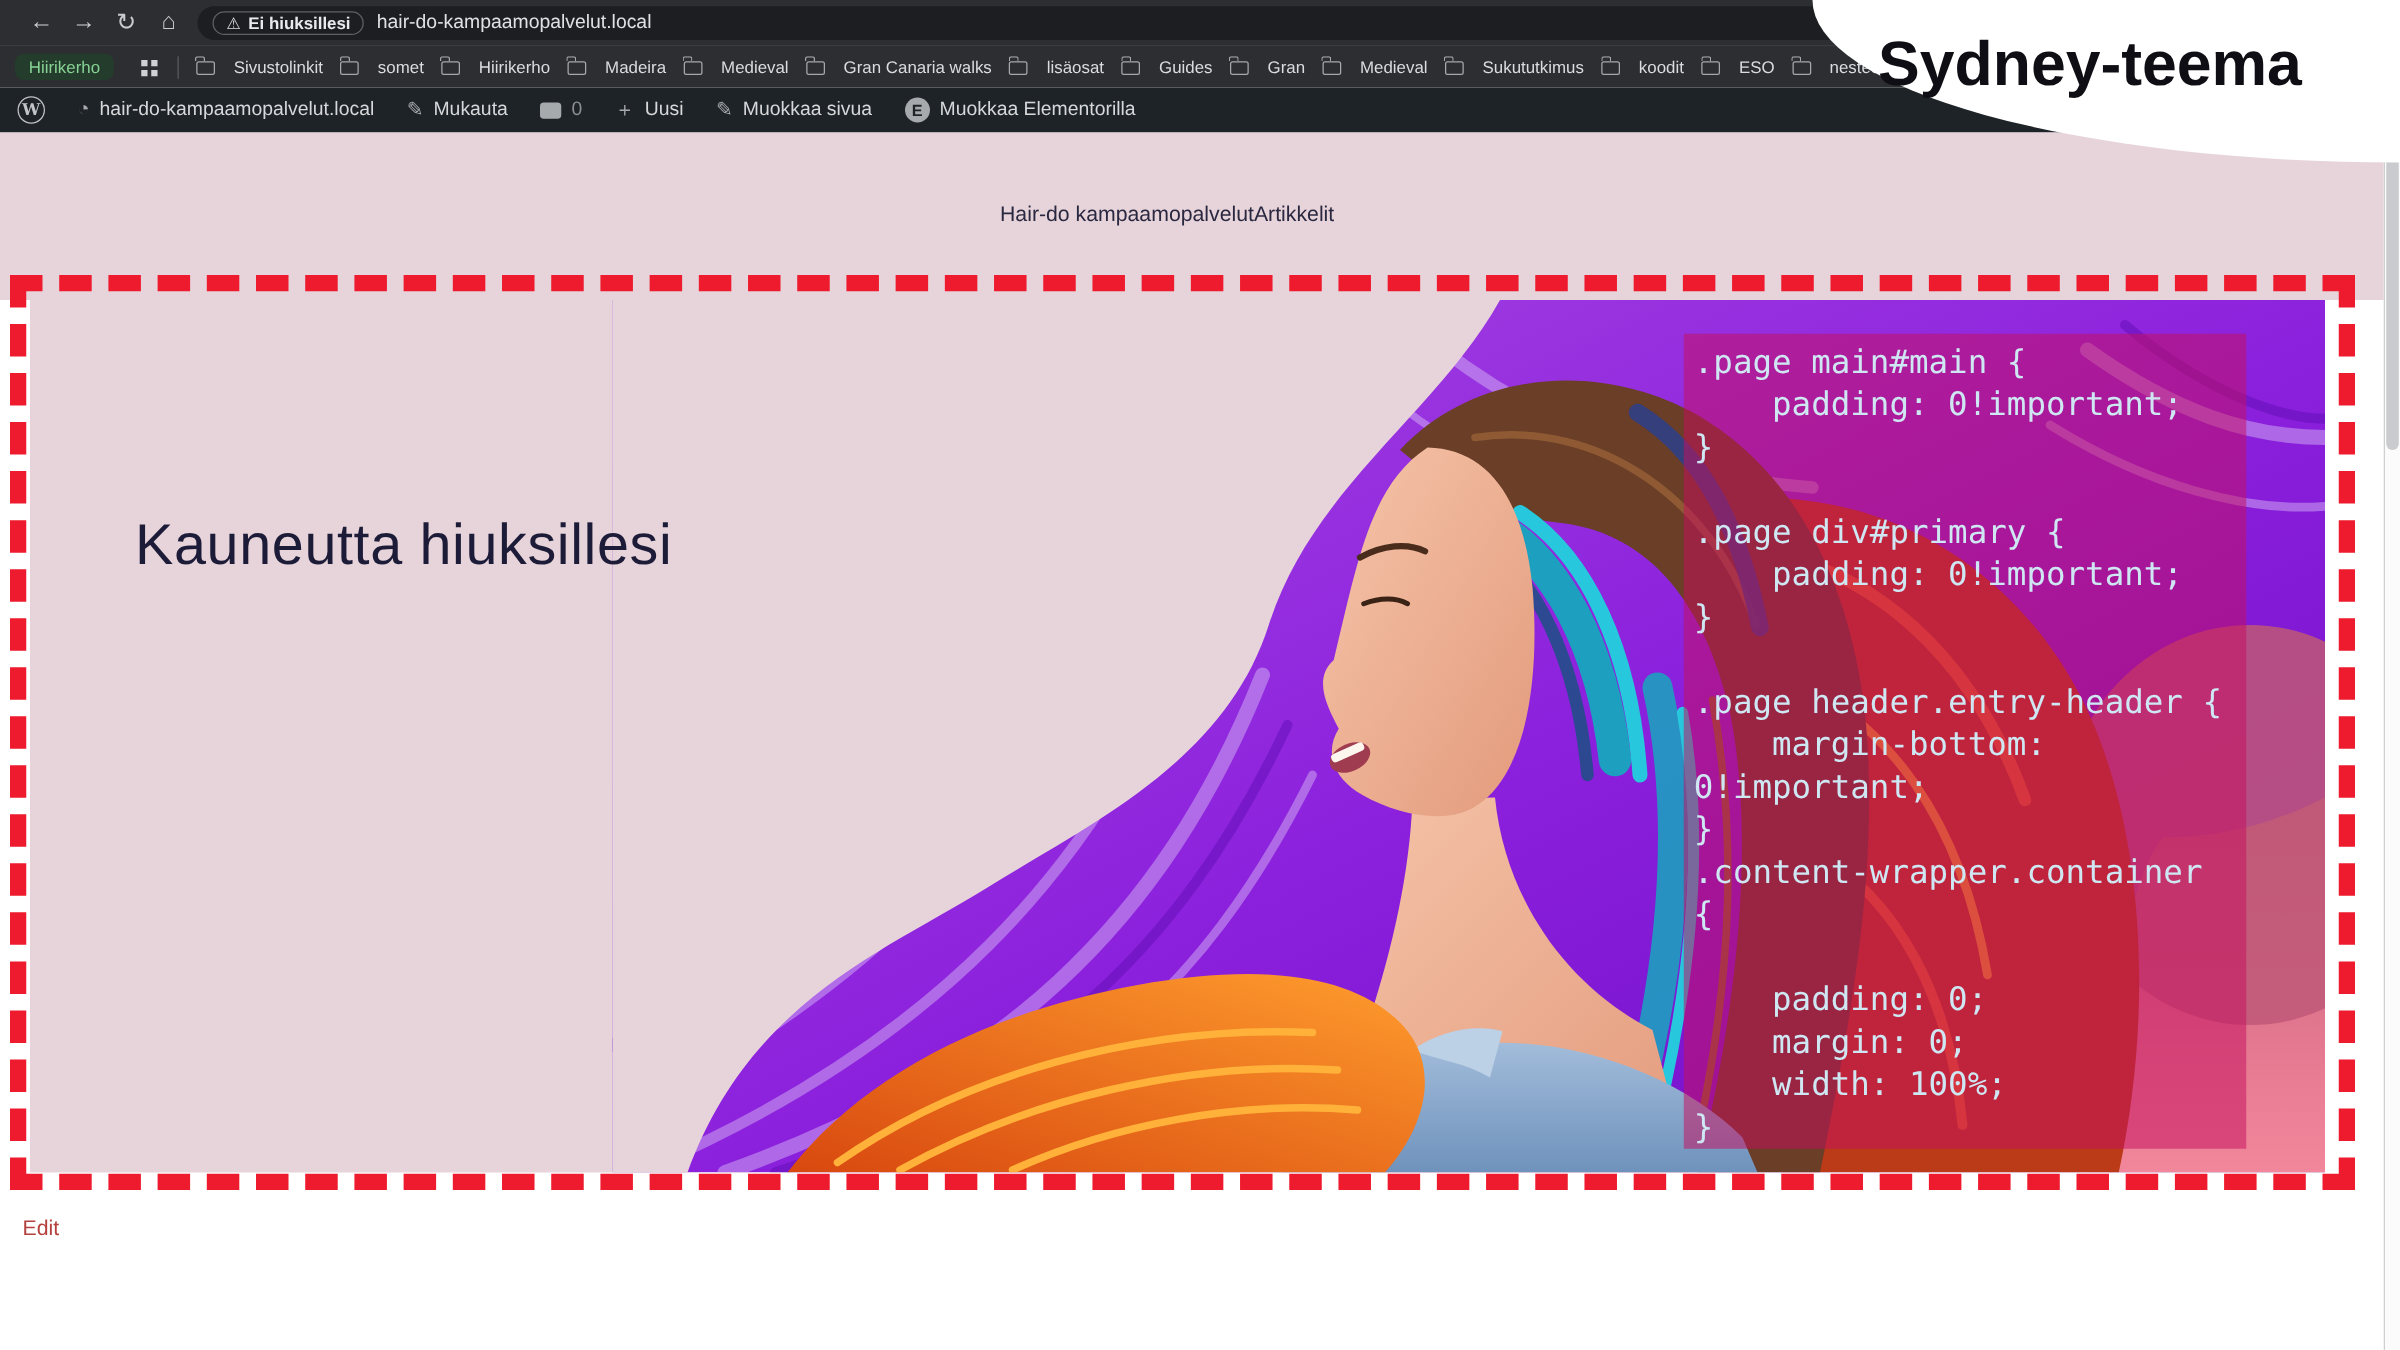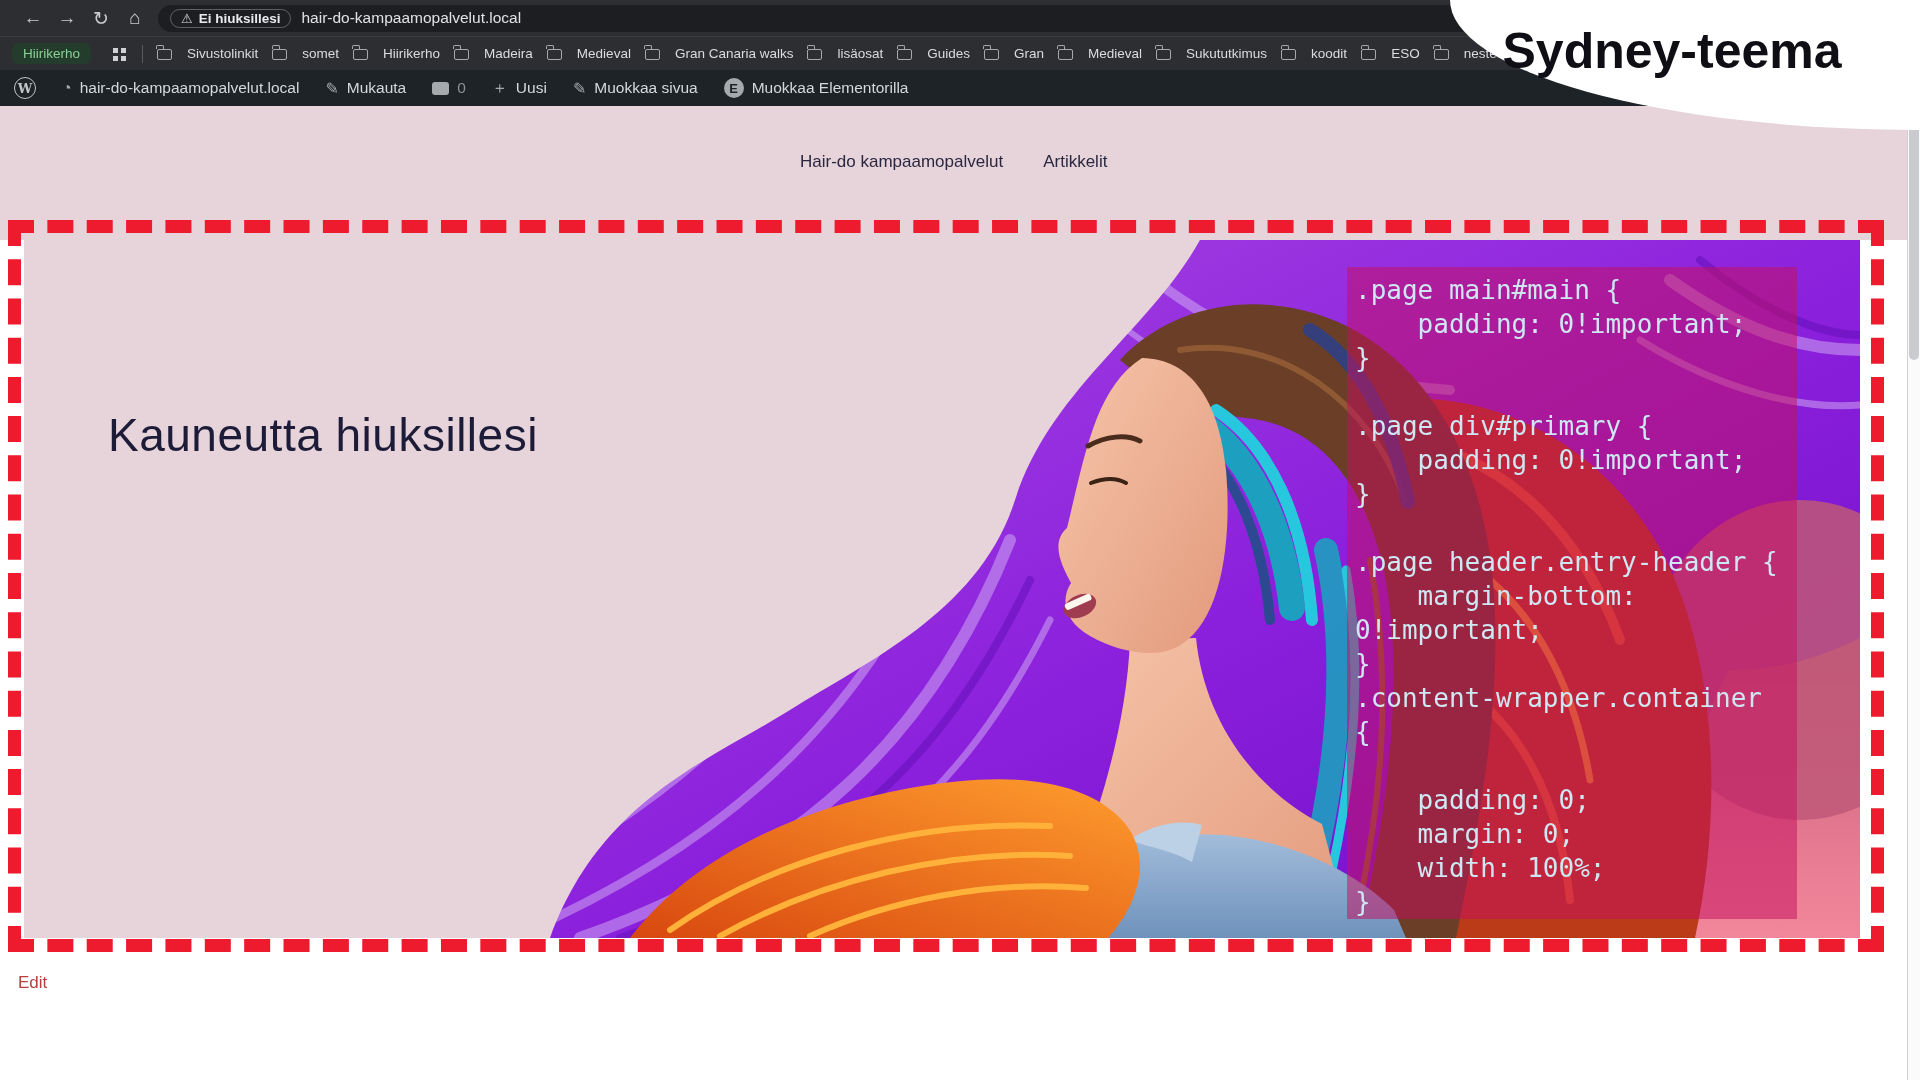--- a/index.html
+++ b/index.html
@@ -51,21 +51,21 @@
   .comment-icon::after { content:""; position:absolute; left:3px; bottom:-4px;
                   border:4px solid transparent; border-top-color:#a7aaad; border-left-width:2px; }
   .el-icon { width:20px; height:20px; background:#a7aaad; border-radius:50%;
              color:#1d2327; font-weight:700; font-size:13px; display:flex;
              align-items:center; justify-content:center; }
 
   
   #site-header { position:absolute; left:0; top:106px; width:1907px; height:134px;
                  background:#e7d4da; }
   #logo { position:absolute; left:46px; top:6px; width:260px; height:126px; cursor:pointer; }
-  #main-nav { position:absolute; left:800px; top:46px; display:flex; gap:40px; }
+  #main-nav { position:absolute; left:800px; top:56px; display:flex; }
   .nav-link { color:#2a2840; font-size:17px; cursor:pointer; }
 
   
   #hero { position:absolute; left:24px; top:240px; width:1836px; height:698px;
           background:#e7d4da; overflow:hidden; }
   #hero-img { position:absolute; left:466px; top:0; width:1370px; height:698px; }
   #hero-heading { position:absolute; left:84px; top:168px; font-size:46px;
                   font-weight:400; color:#1d1c38; letter-spacing:.5px; }
   #code-overlay { position:absolute; left:1323px; top:27px; width:450px; height:652px;
                   background:rgba(198,16,94,0.52); padding:6px 0 0 8px;

